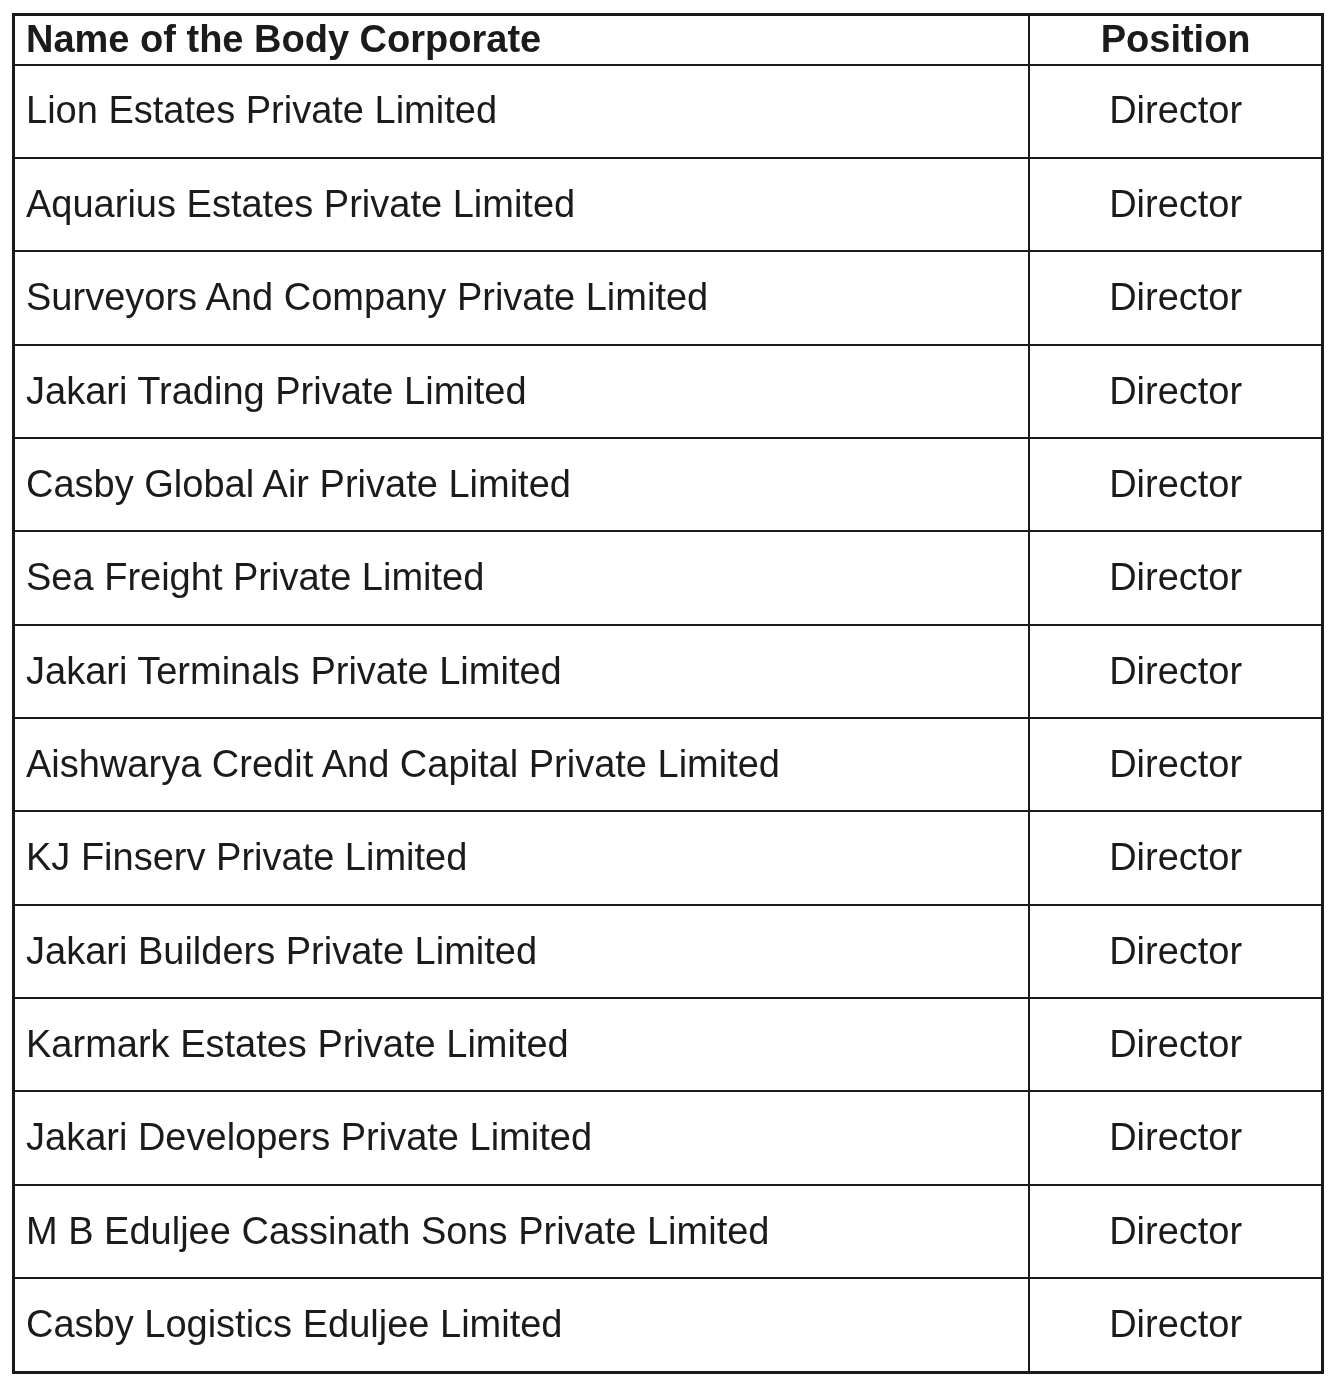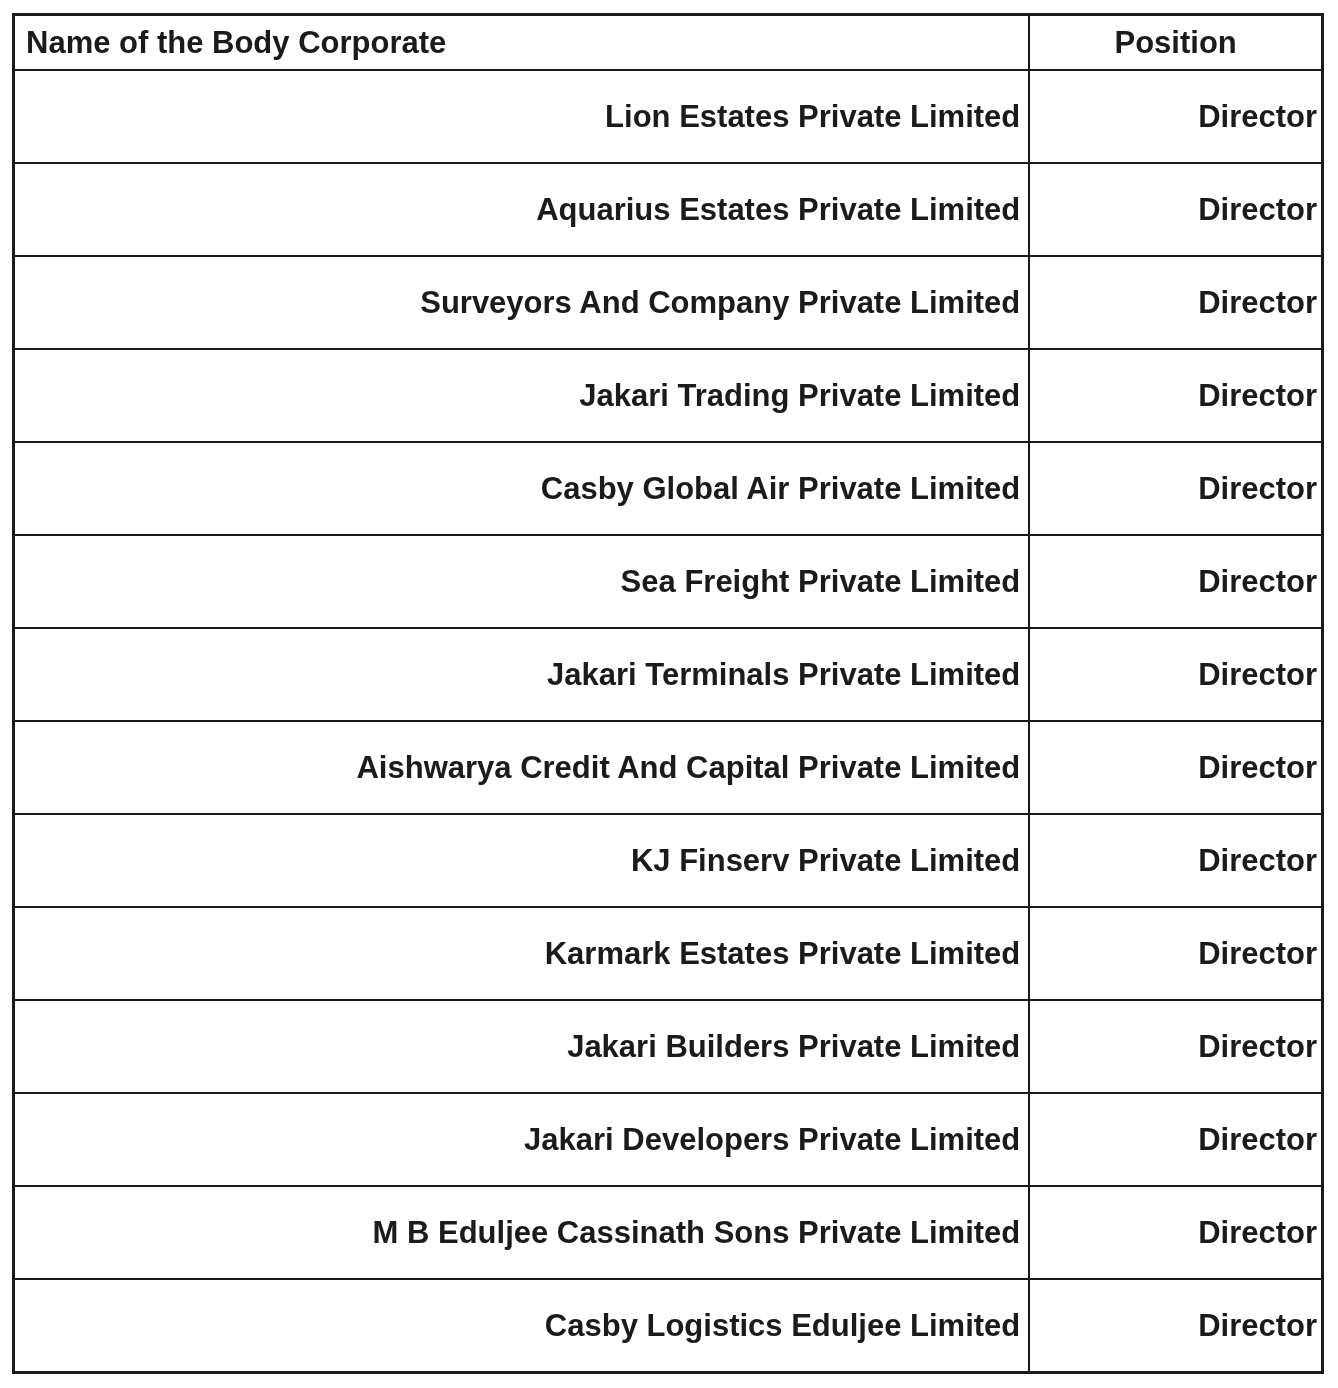--- a/index.html
+++ b/index.html
@@ -27,36 +27,36 @@
     width: 1312px;
     height: 1361px;
     border: 3px solid #1a1a1a;
     background: #ffffff;
   }
   col.col-name { width: 77.6%; }
   col.col-position { width: 22.4%; }
   table.corp-table th,
   table.corp-table td {
     border: 2px solid #1a1a1a;
-    font-size: 31px;
+    font-size: 38px;
     line-height: 1.2;
     vertical-align: middle;
     overflow: hidden;
     white-space: nowrap;
   }
   table.corp-table th { font-weight: bold; }
-  table.corp-table td { font-weight: bold; text-align: right; }
+  table.corp-table td { font-weight: normal; }
   .name-col {
     text-align: left;
     padding-left: 11px;
     padding-right: 8px;
   }
   .pos-col {
     text-align: center;
-    padding: 8px 4px;
+    padding: 0 4px;
   }
 </style>
 </head>
 <body>
 
 <div class="page">
   <table class="corp-table">
     <colgroup>
       <col class="col-name">
       <col class="col-position">
@@ -98,25 +98,25 @@
         </tr>
         <tr>
           <td class="name-col">Aishwarya Credit And Capital Private Limited</td>
           <td class="pos-col">Director</td>
         </tr>
         <tr>
           <td class="name-col">KJ Finserv Private Limited</td>
           <td class="pos-col">Director</td>
         </tr>
         <tr>
-          <td class="name-col">Karmark Estates Private Limited</td>
+          <td class="name-col">Jakari Builders Private Limited</td>
           <td class="pos-col">Director</td>
         </tr>
         <tr>
-          <td class="name-col">Jakari Builders Private Limited</td>
+          <td class="name-col">Karmark Estates Private Limited</td>
           <td class="pos-col">Director</td>
         </tr>
         <tr>
           <td class="name-col">Jakari Developers Private Limited</td>
           <td class="pos-col">Director</td>
         </tr>
         <tr>
           <td class="name-col">M B Eduljee Cassinath Sons Private Limited</td>
           <td class="pos-col">Director</td>
         </tr>

